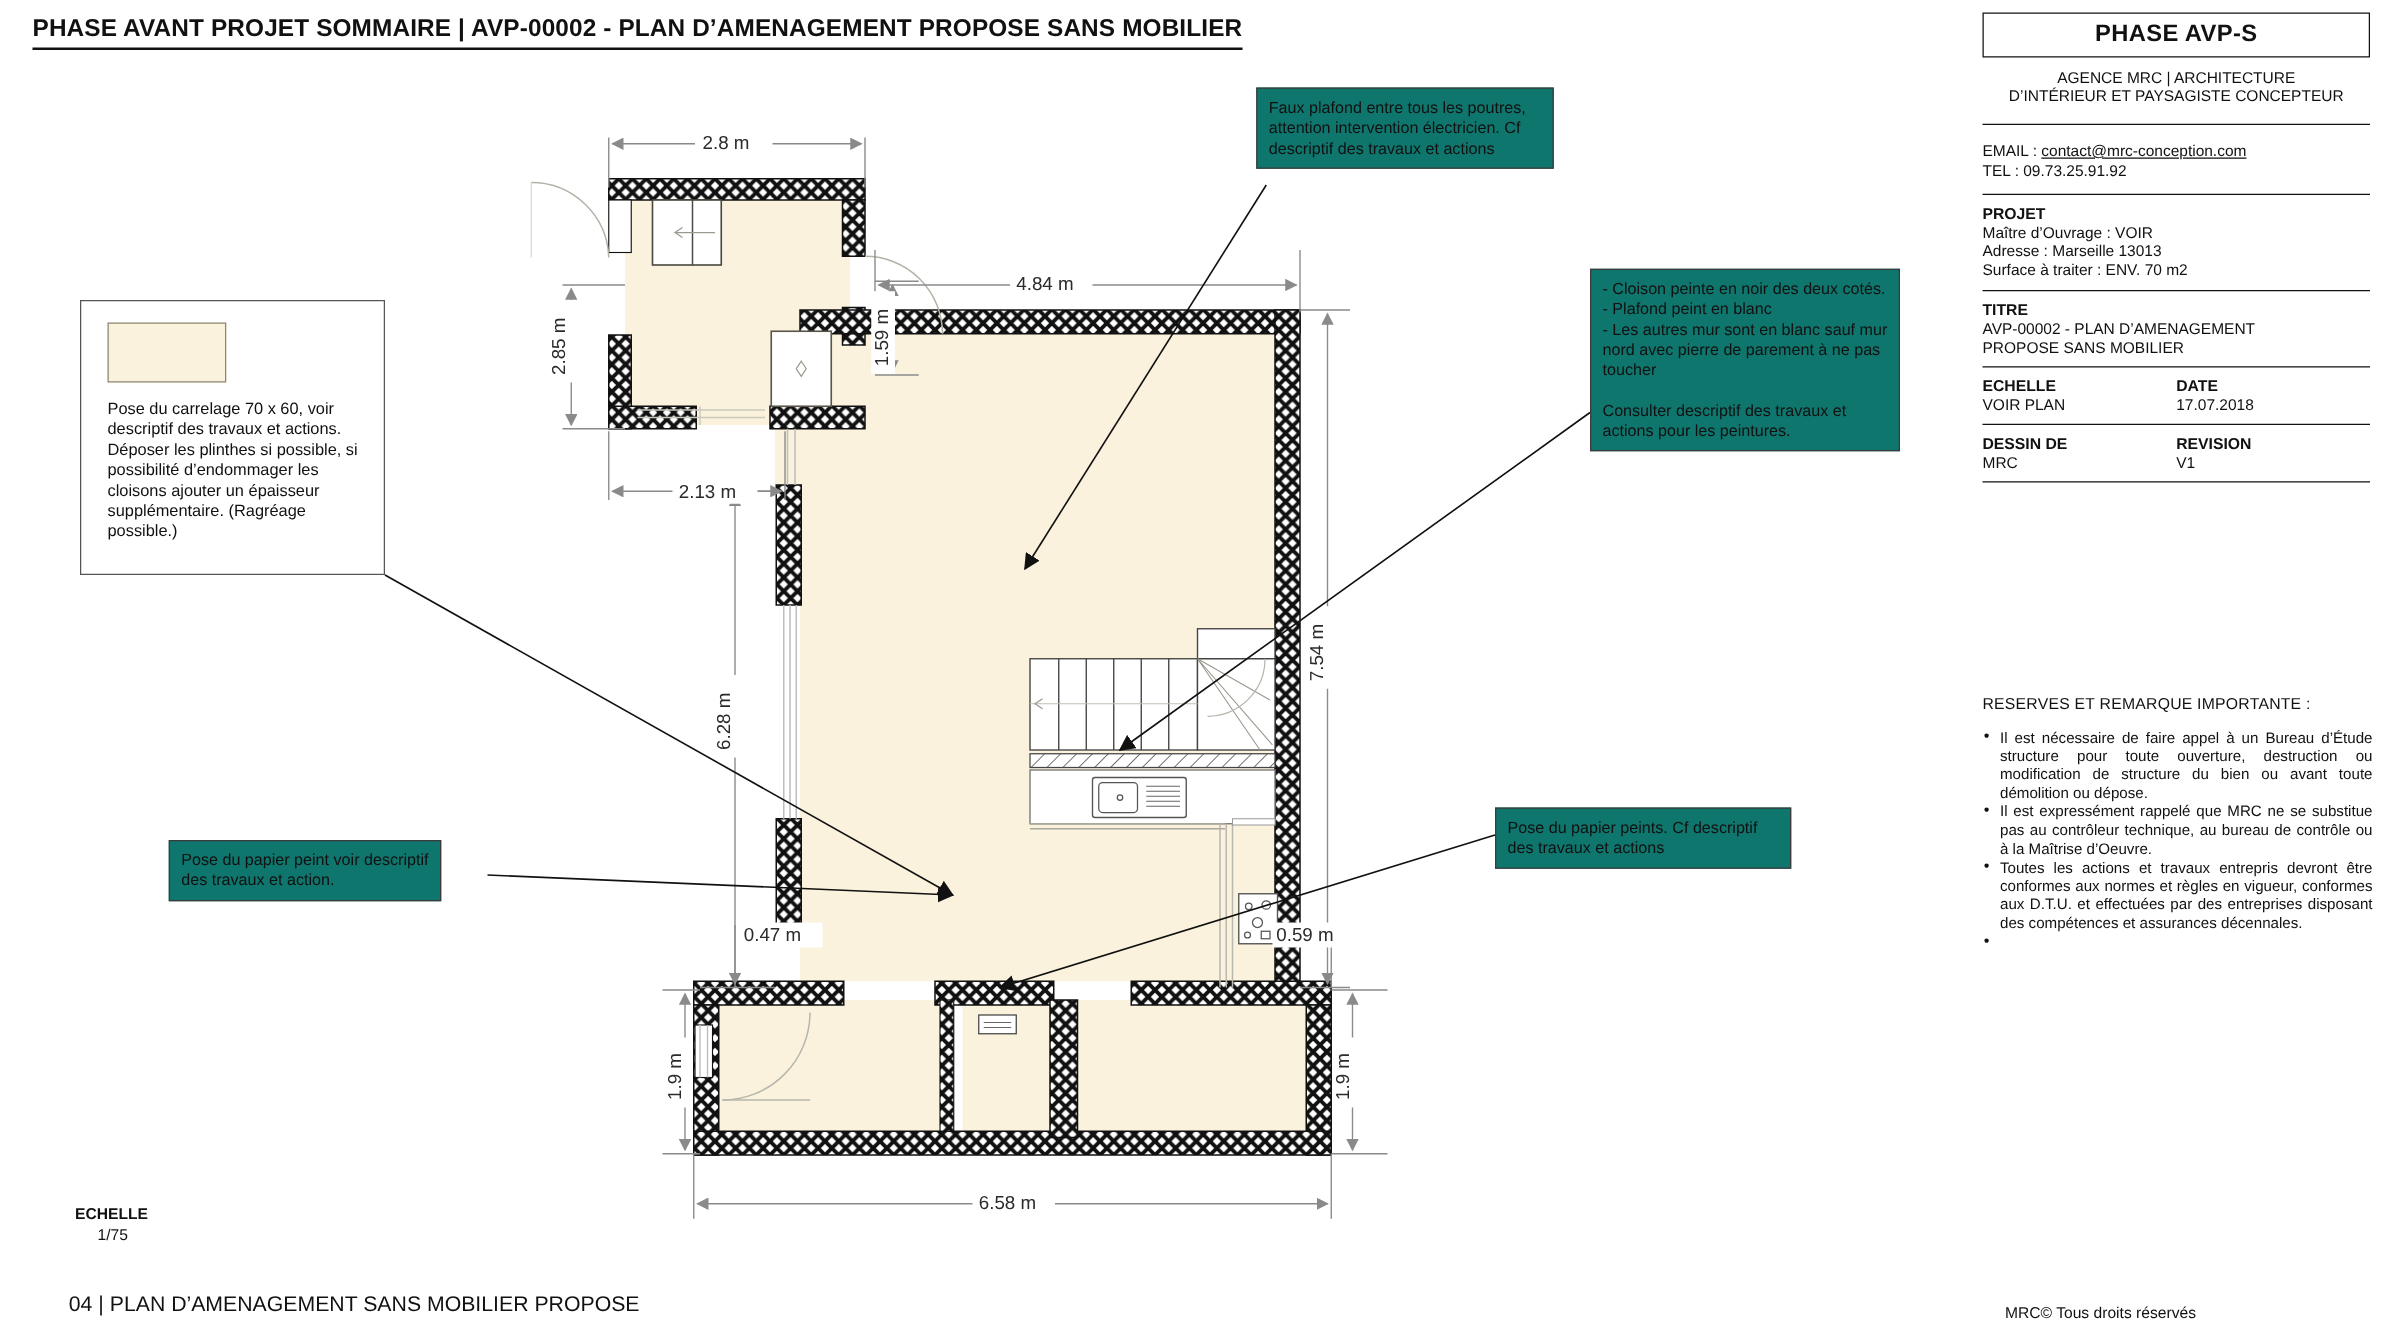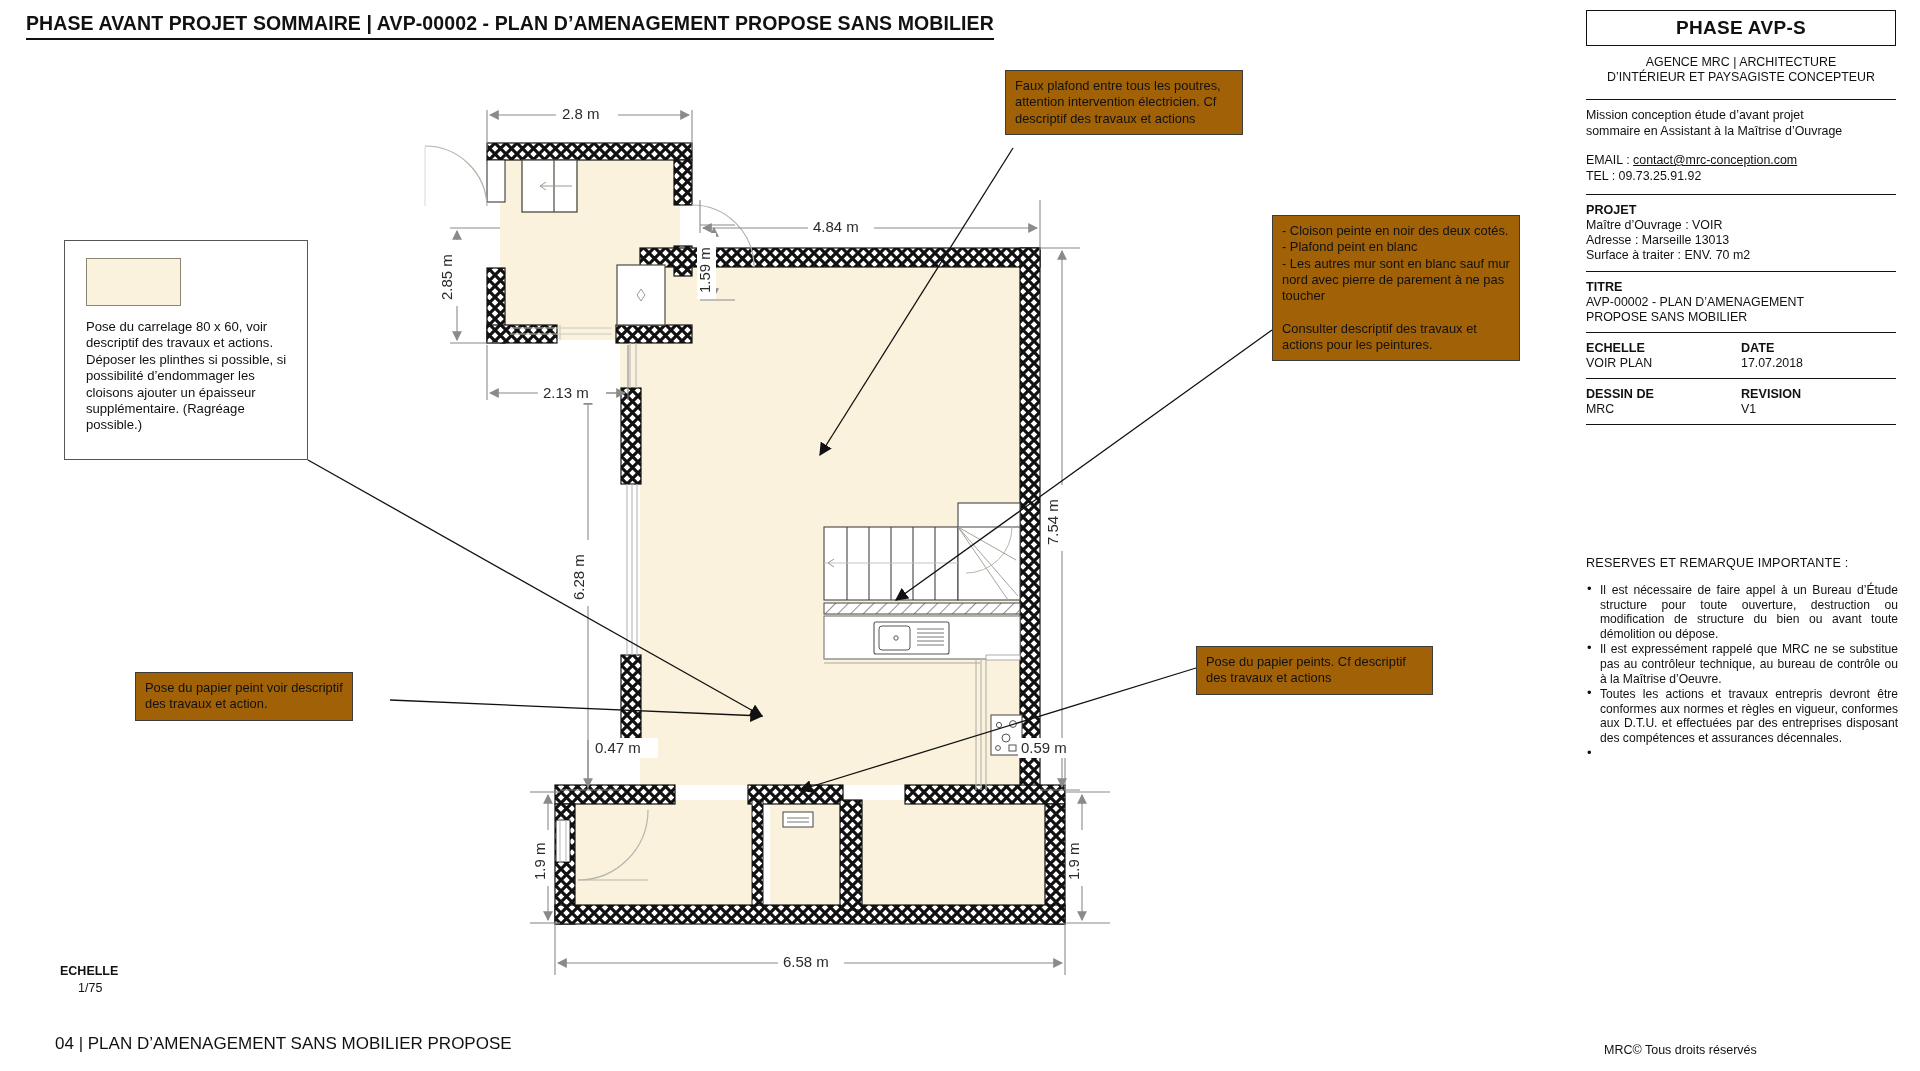--- a/index.html
+++ b/index.html
@@ -65,21 +65,21 @@
     position:absolute;left:21px;top:17px;width:95px;height:48px;
     background:#FAF2DC;border:1.2px solid #8a8673;box-sizing:border-box;
   }
   #legend-text{
     position:absolute;left:21px;top:78px;width:212px;
     font-size:13.1px;line-height:16.4px;
   }
 
   
   .callout{
-    background:#a16207;border:1.4px solid #3b3b3b;box-sizing:border-box;
+    background:#0f766e;border:1.4px solid #3b3b3b;box-sizing:border-box;
     font-size:12.9px;line-height:16.3px;padding:7px 9px;
   }
   #callout-ceiling{left:1005px;top:70px;width:238px;}
   #callout-paint{left:1272px;top:215px;width:248px;}
   #callout-wp-left{left:135px;top:672px;width:218px;}
   #callout-wp-right{left:1196px;top:646px;width:237px;}
 
   
   #plan{left:0;top:0;width:1920px;height:1071px;pointer-events:none;}
 </style>
@@ -313,44 +313,40 @@
     <path d="M1272 330 L896 600" marker-end="url(#arblk)"></path>
 
     <path d="M390 700 L762 716" marker-end="url(#arblk)"></path>
 
     <path d="M1196 668 L800 790" marker-end="url(#arblk)"></path>
   </g>
 </svg>
 
 <div class="abs" id="legend-box">
   <div id="legend-swatch" style="background: rgb(250, 242, 220);"></div>
-  <div id="legend-text">Pose du carrelage 80 x 60, voir descriptif des travaux et actions. Déposer les plinthes si possible, si possibilité d’endommager les cloisons ajouter un épaisseur supplémentaire. (Ragréage possible.)</div>
+  <div id="legend-text">Pose du carrelage 70 x 60, voir descriptif des travaux et actions. Déposer les plinthes si possible, si possibilité d’endommager les cloisons ajouter un épaisseur supplémentaire. (Ragréage possible.)</div>
 </div>
 
 <div class="abs callout" id="callout-ceiling">Faux plafond entre tous les poutres, attention intervention électricien. Cf descriptif des travaux et actions</div>
 
 <div class="abs callout" id="callout-paint" style="white-space:pre-line;">- Cloison peinte en noir des deux cotés.
 - Plafond peint en blanc
 - Les autres mur sont en blanc sauf mur nord avec pierre de parement à ne pas toucher
 
 Consulter descriptif des travaux et actions pour les peintures.</div>
 
 <div class="abs callout" id="callout-wp-left">Pose du papier peint voir descriptif des travaux et action.</div>
 
 <div class="abs callout" id="callout-wp-right">Pose du papier peints. Cf descriptif des travaux et actions</div>
 
 <div class="abs" id="titleblock">
   <div class="tb-phase">PHASE AVP-S</div>
   <div class="tb-agency">
     <div>AGENCE MRC | ARCHITECTURE</div>
     <div>D’INTÉRIEUR ET PAYSAGISTE CONCEPTEUR</div>
-  </div>
-  <div class="tb-mission">
-    <div>Mission conception étude d’avant projet</div>
-    <div>sommaire en Assistant à la Maîtrise d’Ouvrage</div>
   </div>
   <div class="tb-contact">
     <div>
       <span>EMAIL : </span><span class="ul">contact@mrc-conception.com</span>
     </div>
     <div>TEL : 09.73.25.91.92</div>
   </div>
 
   <div class="tb-sec">
     <div class="h">PROJET</div>

